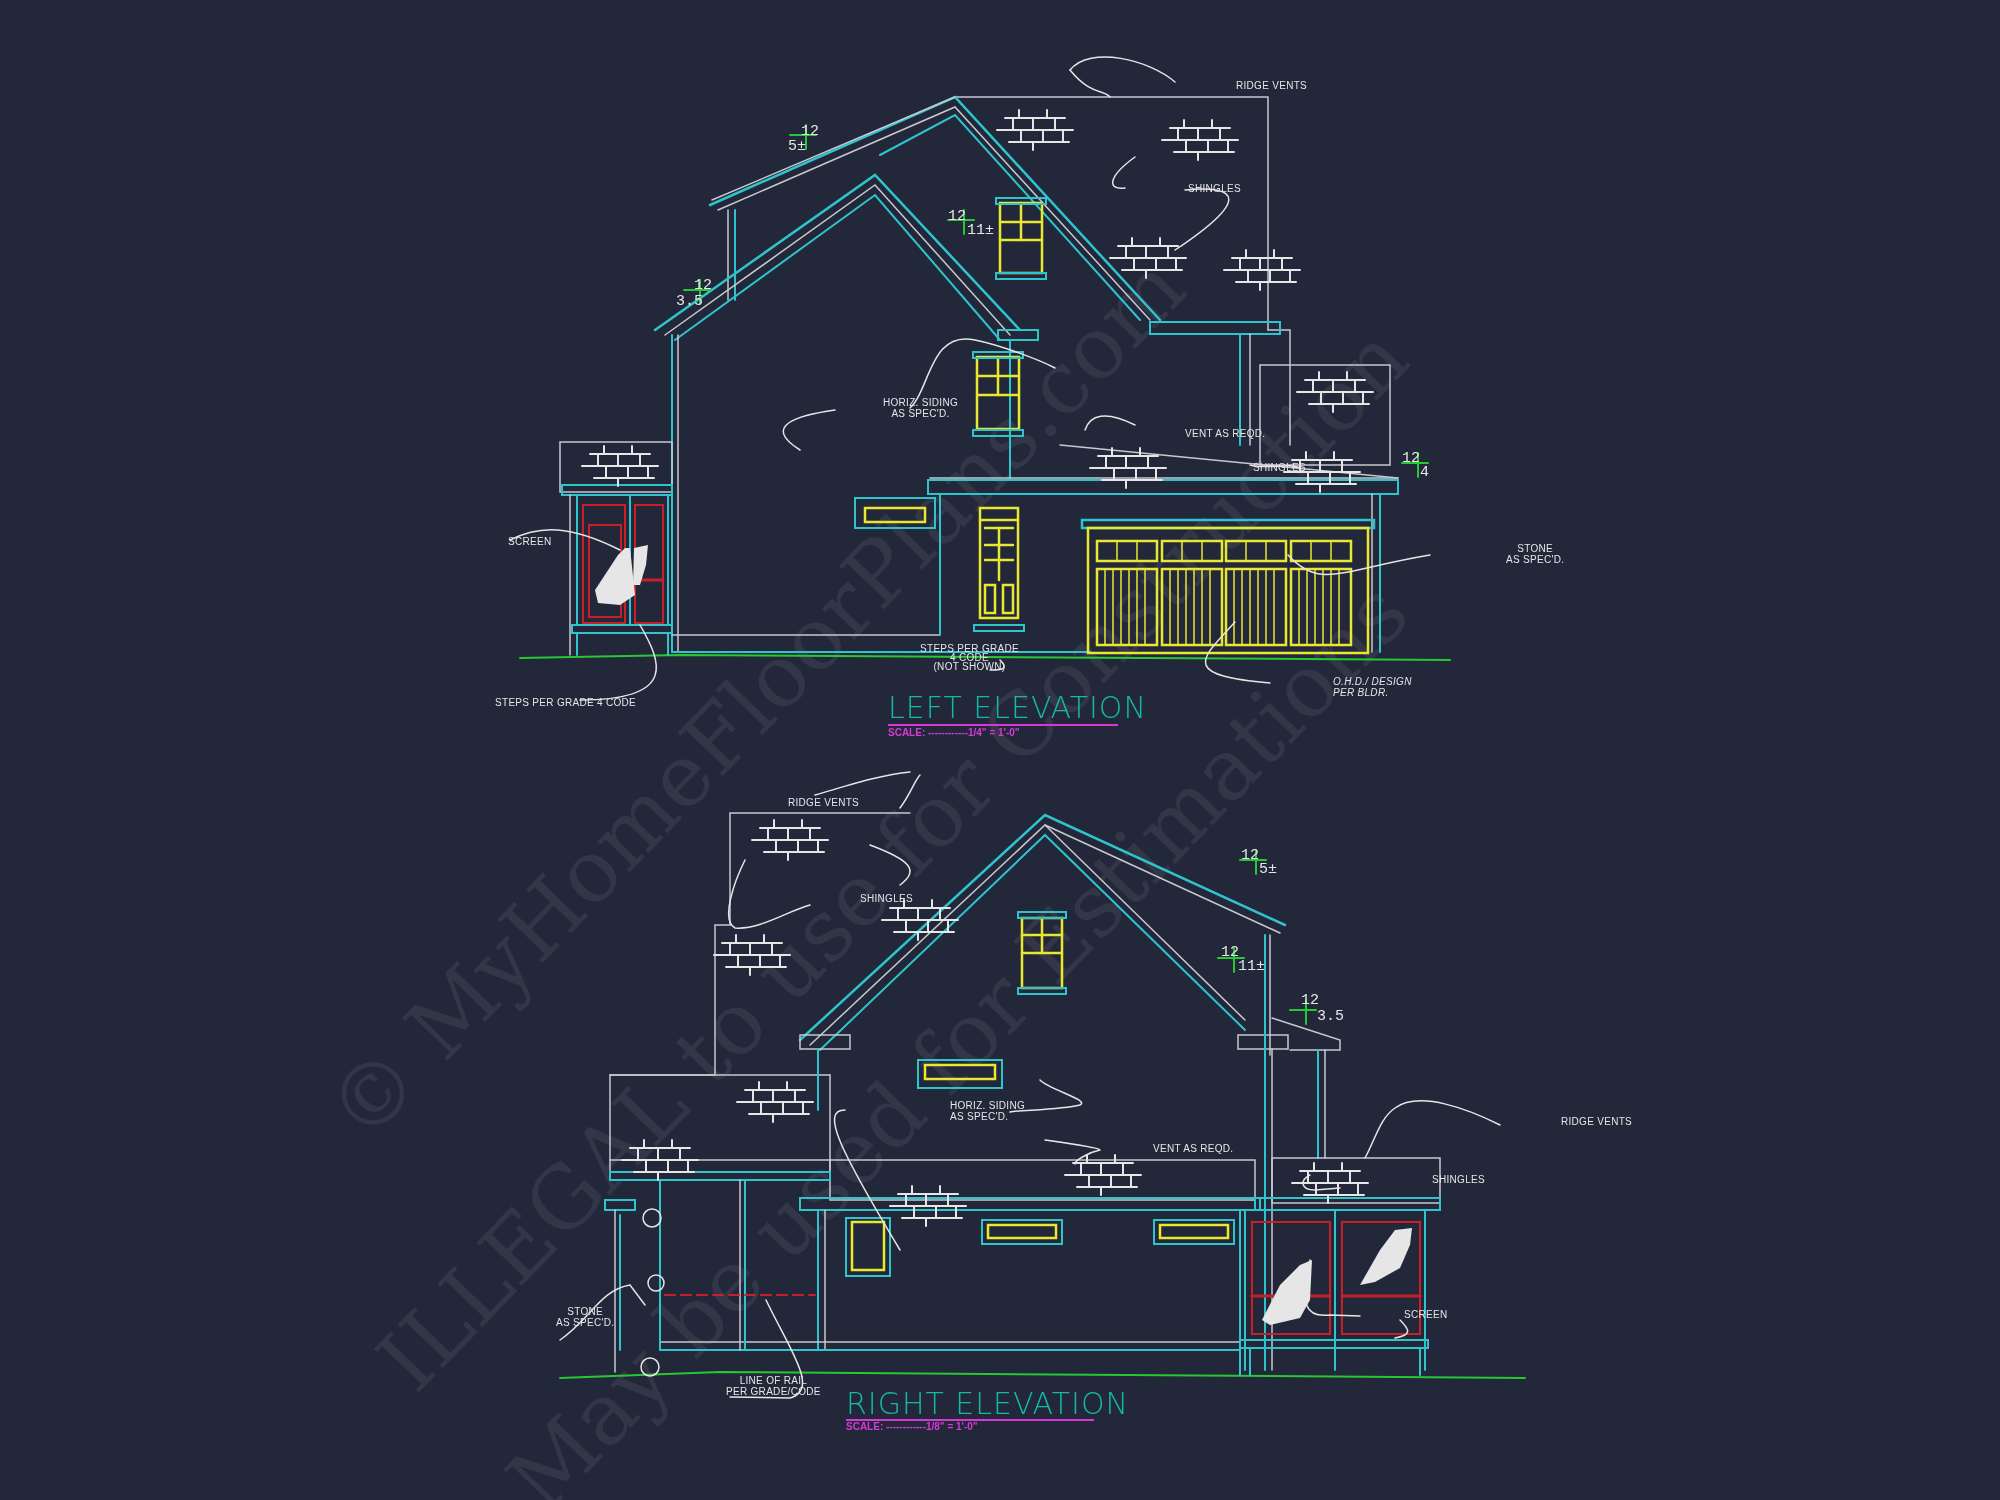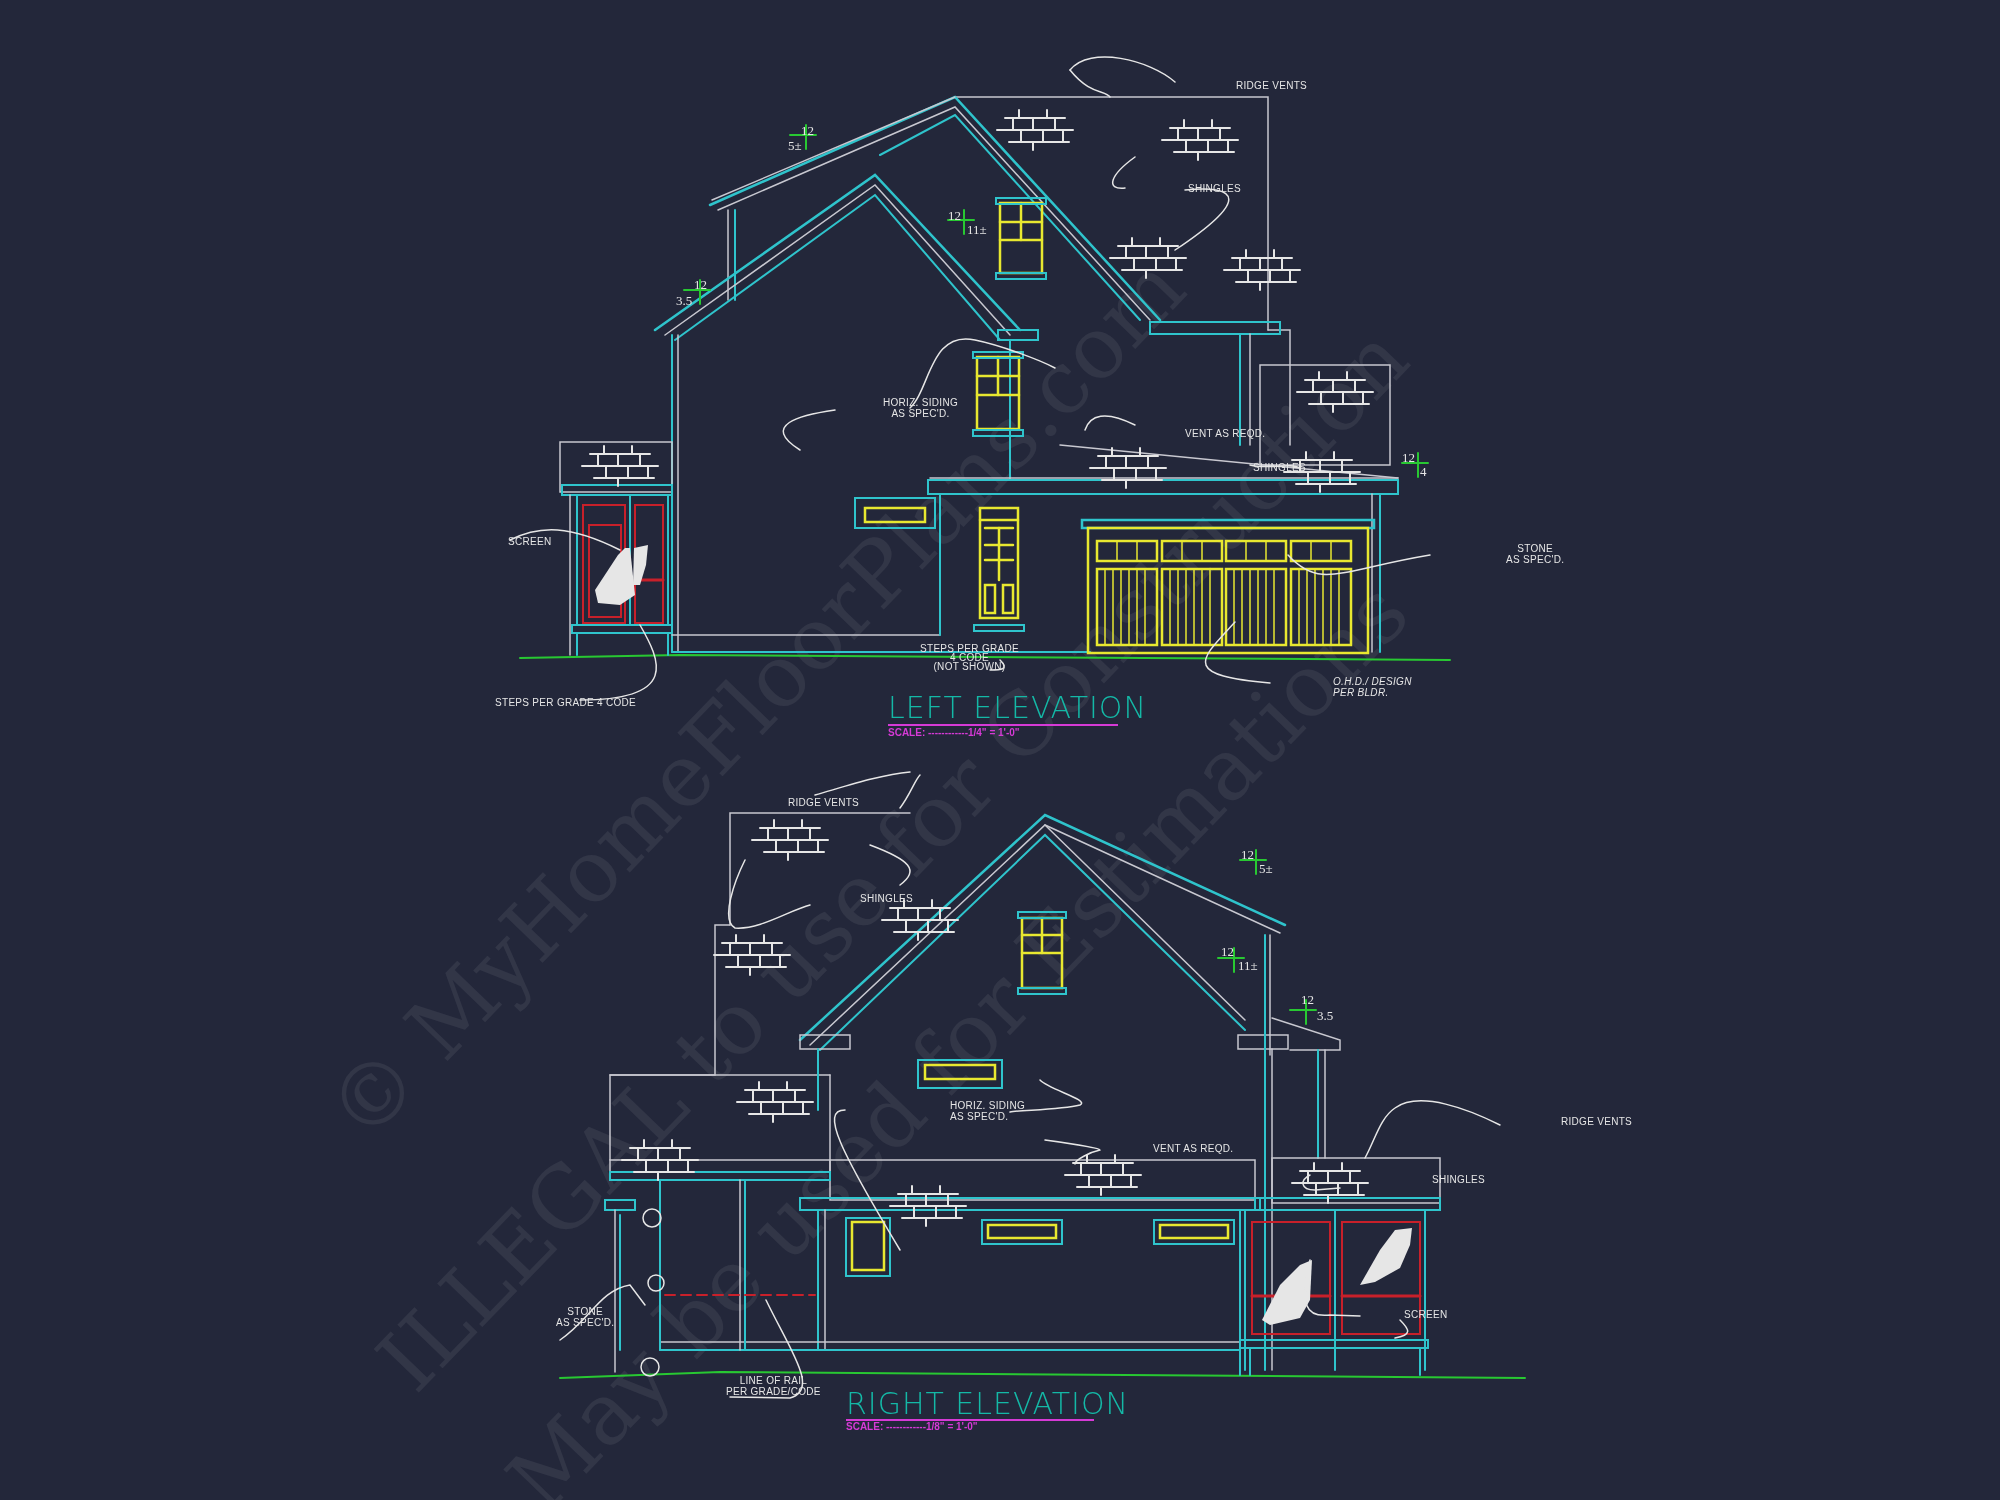--- a/index.html
+++ b/index.html
@@ -1,20 +1,20 @@
 <!DOCTYPE html>
 <html><head>
 <meta charset="utf-8">
 <style>
   html,body{margin:0;padding:0;background:#23273a;}
   #canvas{position:relative;width:2000px;height:1500px;background:#23273a;overflow:hidden;font-family:"Liberation Sans",sans-serif;}
   svg{position:absolute;left:0;top:0;}
   .lbl{position:absolute;color:#e6e6e6;font-size:10px;letter-spacing:0.3px;line-height:11px;text-align:center;white-space:nowrap;font-family:"Liberation Sans",sans-serif;margin-left:48px;}
   .lbl.left{text-align:left;}
-  .pitch{position:absolute;color:#e6e6e6;font-size:13px;font-family:Liberation Serif, serif;}
+  .pitch{position:absolute;color:#e6e6e6;font-size:15px;font-family:Liberation Mono, monospace;}
   .title{position:absolute;color:#14b8a6;font-size:30px;letter-spacing:1px;font-family:"DejaVu Sans",sans-serif;font-weight:300;}
   .title-rule{position:absolute;height:2px;background:#d63ad6;}
   .scale{position:absolute;color:#d63ad6;font-size:10px;font-weight:bold;font-family:"Liberation Sans",sans-serif;white-space:nowrap;}
   .wm{position:absolute;color:rgba(255,255,255,0.07);font-family:"DejaVu Serif",serif;white-space:nowrap;transform-origin:left bottom;}
 </style>
 </head>
 <body>
 
 <div id="canvas">
 

